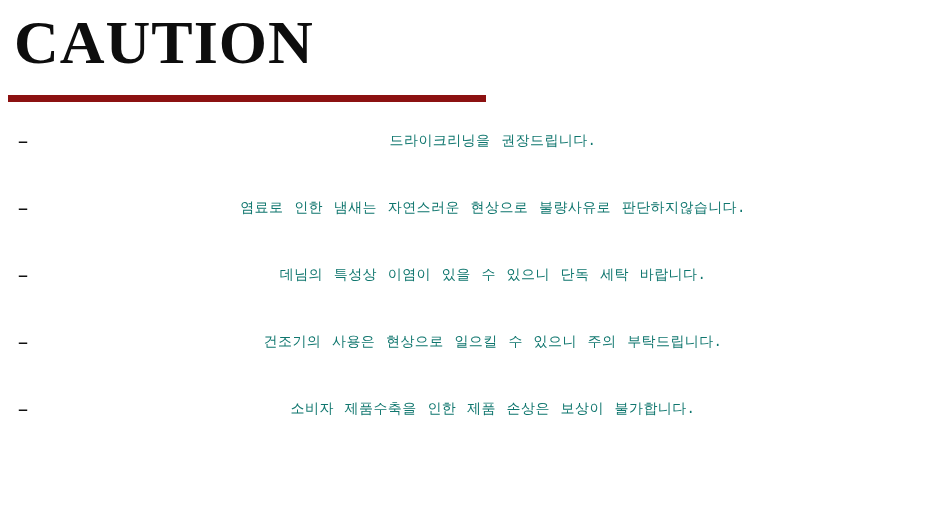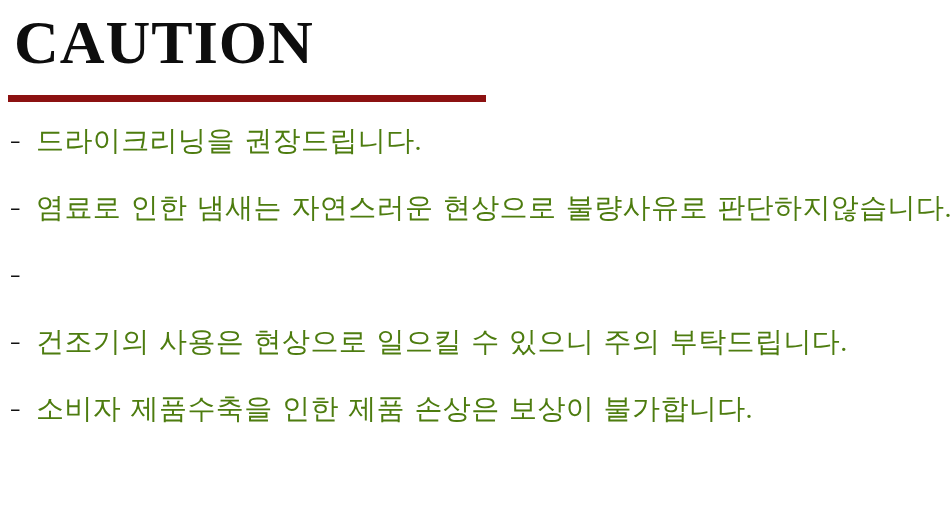--- a/index.html
+++ b/index.html
@@ -12,20 +12,21 @@
     background: #ffffff;
     font-family: "Liberation Sans", sans-serif;
     overflow: hidden;
   }
   .page {
     position: relative;
     width: 950px;
     height: 528px;
     box-sizing: border-box;
     padding: 0;
+    text-align: center;
   }
   .title {
     position: absolute;
     left: 14px;
     top: 8px;
     font-family: "Liberation Serif", serif;
     font-size: 62px;
     font-weight: bold;
     letter-spacing: 1px;
     color: #0d0d0d;
@@ -56,26 +57,26 @@
   .dash {
     flex: 0 0 auto;
     width: 26px;
     font-size: 21px;
     color: #111111;
     line-height: 34px;
     font-family: "DejaVu Sans", sans-serif;
   }
   .note-text {
     flex: 1 1 auto;
-    font-size: 28px;
-    color: #4d7c0f;
+    font-size: 14px;
+    color: #0f766e;
     line-height: 34px;
     letter-spacing: 0.4px;
     word-spacing: 2px;
-    font-family: Liberation Serif, serif;
+    font-family: Liberation Mono, monospace;
     white-space: nowrap;
   }
 </style>
 </head>
 <body>
 
 <div class="page">
 
   <div class="title">CAUTION</div>
 
@@ -88,20 +89,21 @@
       <span class="note-text">드라이크리닝을 권장드립니다.</span>
     </div>
 
     <div class="note-row">
       <span class="dash">–</span>
       <span class="note-text">염료로 인한 냄새는 자연스러운 현상으로 불량사유로 판단하지않습니다.</span>
     </div>
 
     <div class="note-row">
       <span class="dash">–</span>
+      <span class="note-text">데님의 특성상 이염이 있을 수 있으니 단독 세탁 바랍니다.</span>
     </div>
 
     <div class="note-row">
       <span class="dash">–</span>
       <span class="note-text">건조기의 사용은 현상으로 일으킬 수 있으니 주의 부탁드립니다.</span>
     </div>
 
     <div class="note-row">
       <span class="dash">–</span>
       <span class="note-text">소비자 제품수축을 인한 제품 손상은 보상이 불가합니다.</span>

